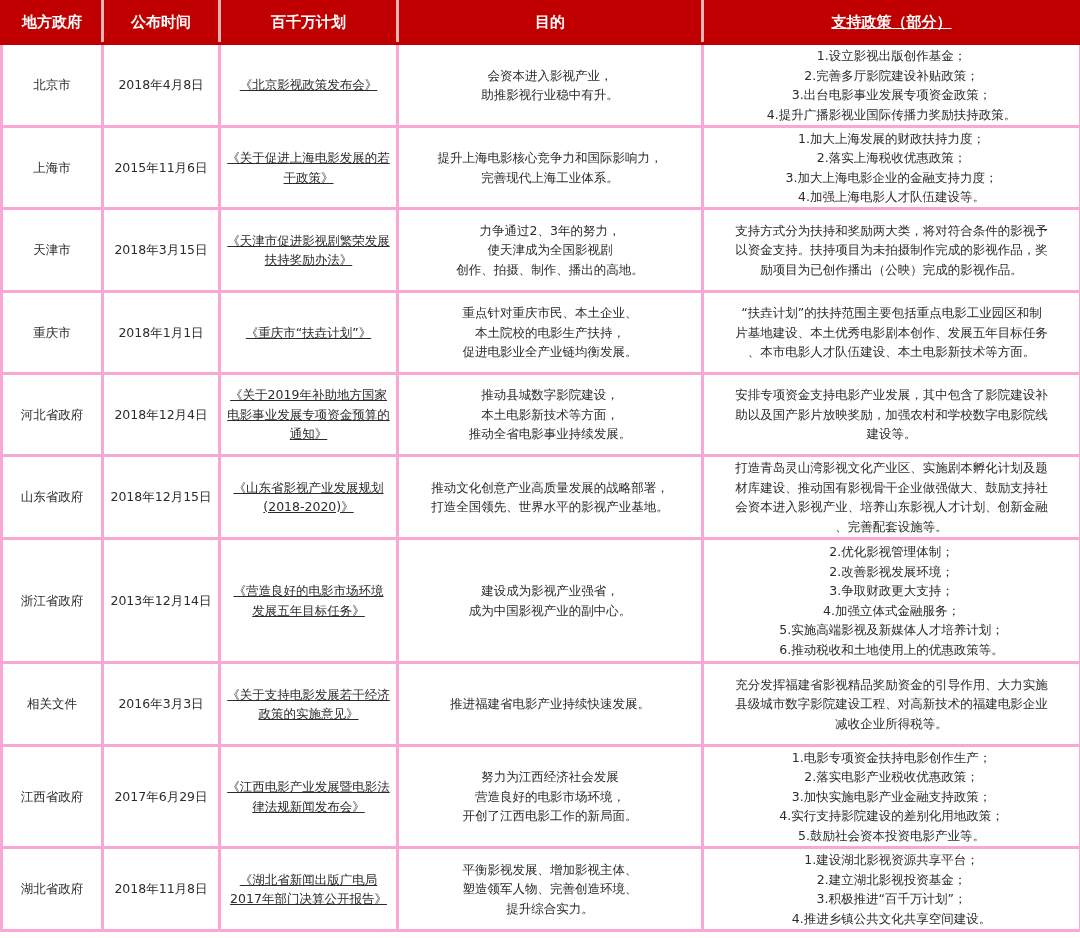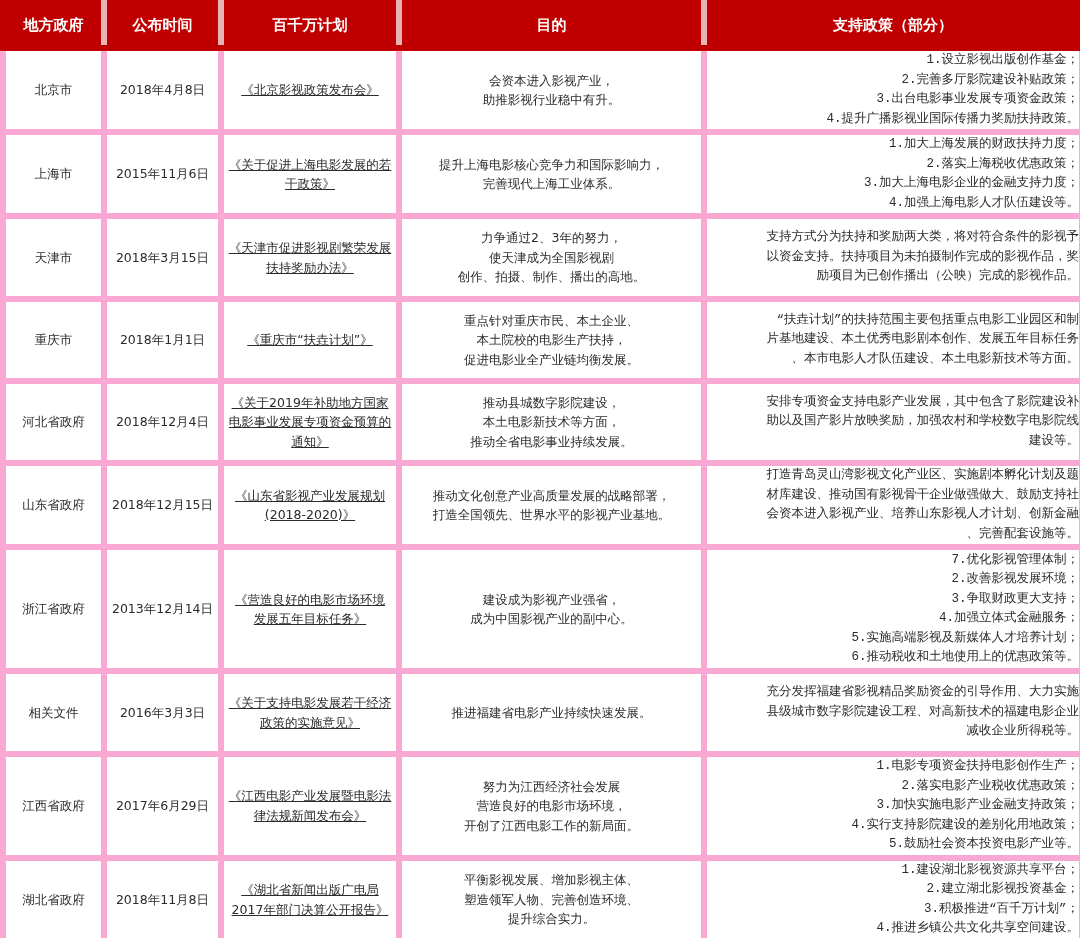--- a/index.html
+++ b/index.html
@@ -4,41 +4,41 @@
 <style>
   html, body { margin: 0; padding: 0; background: #ffffff; }
   body { width: 1080px; height: 938px; overflow: hidden; font-family: "DejaVu Sans", "Liberation Sans", sans-serif; }
   table.policy {
     border-collapse: collapse;
     table-layout: fixed;
     width: 1079px;
     position: absolute; left: 0; top: 0;
   }
   table.policy th, table.policy td {
-    border: 6px solid #f9a8d4;
+    border: 3px solid #f9a8d4;
     padding: 0;
     color: #2b2b2b;
     font-size: 12.5px;
     line-height: 19.5px;
   }
   table.policy thead th {
     background: #c00000;
     color: #ffffff;
     font-weight: bold;
     font-size: 15px;
     height: 39px;
     text-align: center;
     border-color: #c00000 #e8b3b3 #c00000 #e8b3b3;
   }
   table.policy thead th:first-child { border-left-color: #c00000; }
-  table.policy thead th:last-child { border-right-color: #c00000; }
+  table.policy thead th:last-child { border-right-color: #c00000; text-decoration: underline; }
   td.center { text-align: center; vertical-align: middle; }
   td.cell-file { padding: 0 3px; text-decoration: underline; }
   td.cell-purpose { padding: 0 4px; }
-  td.cell-policy { text-align: right; vertical-align: middle; padding: 0 3px; font-family: Liberation Mono, monospace; }
+  td.cell-policy { text-align: center; vertical-align: middle; padding: 0 3px; }
   .line { display: block; white-space: nowrap; }
 </style>
 </head>
 <body>
 
 <table class="policy">
   <colgroup id="colgroup">
       <col style="width: 101px;">
       <col style="width: 117px;">
       <col style="width: 178px;">
@@ -167,21 +167,21 @@
         <td class="center cell-date">2013年12月14日</td>
         <td class="center cell-file">
           <span class="line">《营造良好的电影市场环境</span>
           <span class="line">发展五年目标任务》</span>
         </td>
         <td class="center cell-purpose">
           <span class="line">建设成为影视产业强省，</span>
           <span class="line">成为中国影视产业的副中心。</span>
         </td>
         <td class="cell-policy">
-          <span class="line">7.优化影视管理体制；</span>
+          <span class="line">2.优化影视管理体制；</span>
           <span class="line">2.改善影视发展环境；</span>
           <span class="line">3.争取财政更大支持；</span>
           <span class="line">4.加强立体式金融服务；</span>
           <span class="line">5.实施高端影视及新媒体人才培养计划；</span>
           <span class="line">6.推动税收和土地使用上的优惠政策等。</span>
         </td>
       </tr>
       <tr style="height: 83px;">
         <td class="center cell-gov">相关文件</td>
         <td class="center cell-date">2016年3月3日</td>

